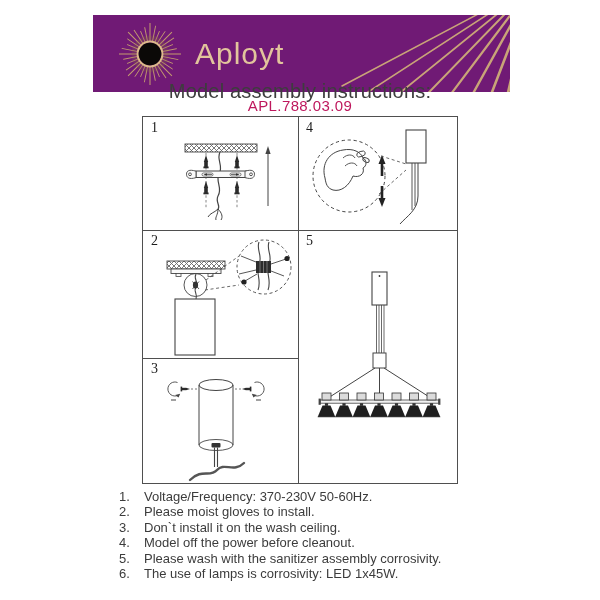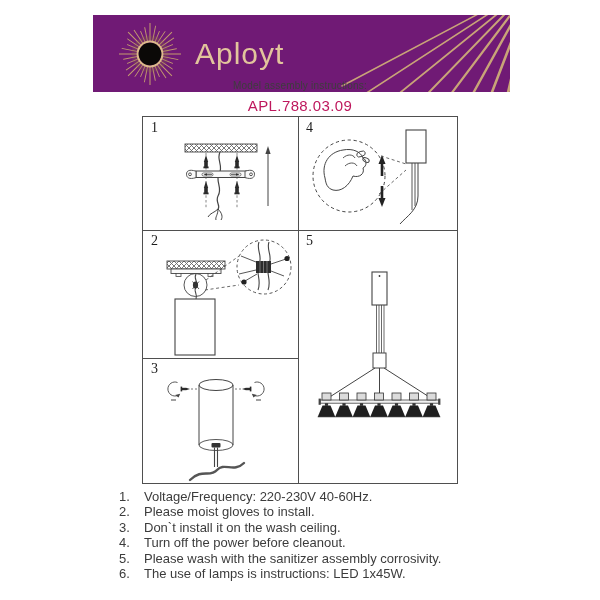--- a/index.html
+++ b/index.html
@@ -5,21 +5,21 @@
   html,body{margin:0;padding:0;background:#ffffff;}
   .page{position:relative;width:600px;height:600px;background:#ffffff;overflow:hidden;
         font-family:"Liberation Sans",sans-serif;color:#3c3c3c;}
   
   .banner{position:absolute;left:93px;top:0;width:417px;height:77px;background:#701a75;overflow:hidden;margin-top:15px;}
   .banner-rays{position:absolute;left:0;top:0;width:417px;height:77px;}
   .logo{position:absolute;left:20px;top:2px;width:74px;height:74px;}
   .brand-name{position:absolute;left:102px;top:0;height:77px;display:flex;align-items:center;
               font-size:30px;letter-spacing:1px;color:#e2c49c;font-weight:400;}
   
-  .title{position:absolute;left:0;top:80px;width:600px;text-align:center;font-size:10px;color:#3d3d3d;letter-spacing:.2px;}
+  .title{position:absolute;left:0;top:80px;width:600px;text-align:center;font-size:20px;color:#3d3d3d;letter-spacing:.2px;}
   .model{position:absolute;left:0;top:97px;width:600px;text-align:center;font-size:15px;color:#be185d;letter-spacing:.4px;}
   
   .grid{position:absolute;left:142px;top:116px;width:316px;height:368px;border:1px solid #4f4f4f;box-sizing:border-box;background:#fff;}
   .vline{position:absolute;left:155px;top:0;width:1px;height:100%;background:#4f4f4f;}
   .hline1{position:absolute;left:0;top:113px;width:100%;height:1px;background:#4f4f4f;}
   .hline2{position:absolute;left:0;top:241px;width:155px;height:1px;background:#4f4f4f;}
   .panel{position:absolute;}
   .p1{left:1px;top:1px;width:153px;height:112px;}
   .p2{left:1px;top:114px;width:153px;height:127px;}
   .p3{left:1px;top:242px;width:153px;height:124px;}
@@ -223,37 +223,37 @@
         <use href="#fx" x="115"></use>
         <use href="#fx" x="132.5"></use>
       </svg>
       <div class="panel-num">5</div>
     </div>
   </div>
 
   <div class="instructions">
     <div class="inst-row">
       <span class="inst-num">1.</span>
-      <span class="inst-text">Voltage/Frequency: 220-230V 40-60Hz.</span>
+      <span class="inst-text">Voltage/Frequency: 370-230V 50-60Hz.</span>
     </div>
     <div class="inst-row">
       <span class="inst-num">2.</span>
       <span class="inst-text">Please moist gloves to install.</span>
     </div>
     <div class="inst-row">
       <span class="inst-num">3.</span>
       <span class="inst-text">Don`t install it on the wash ceiling.</span>
     </div>
     <div class="inst-row">
       <span class="inst-num">4.</span>
-      <span class="inst-text">Turn off the power before cleanout.</span>
+      <span class="inst-text">Model off the power before cleanout.</span>
     </div>
     <div class="inst-row">
       <span class="inst-num">5.</span>
       <span class="inst-text">Please wash with the sanitizer assembly corrosivity.</span>
     </div>
     <div class="inst-row">
       <span class="inst-num">6.</span>
-      <span class="inst-text">The use of lamps is instructions: LED 1x45W.</span>
+      <span class="inst-text">The use of lamps is corrosivity: LED 1x45W.</span>
     </div>
   </div>
 
 </div>
 
 </body></html>

